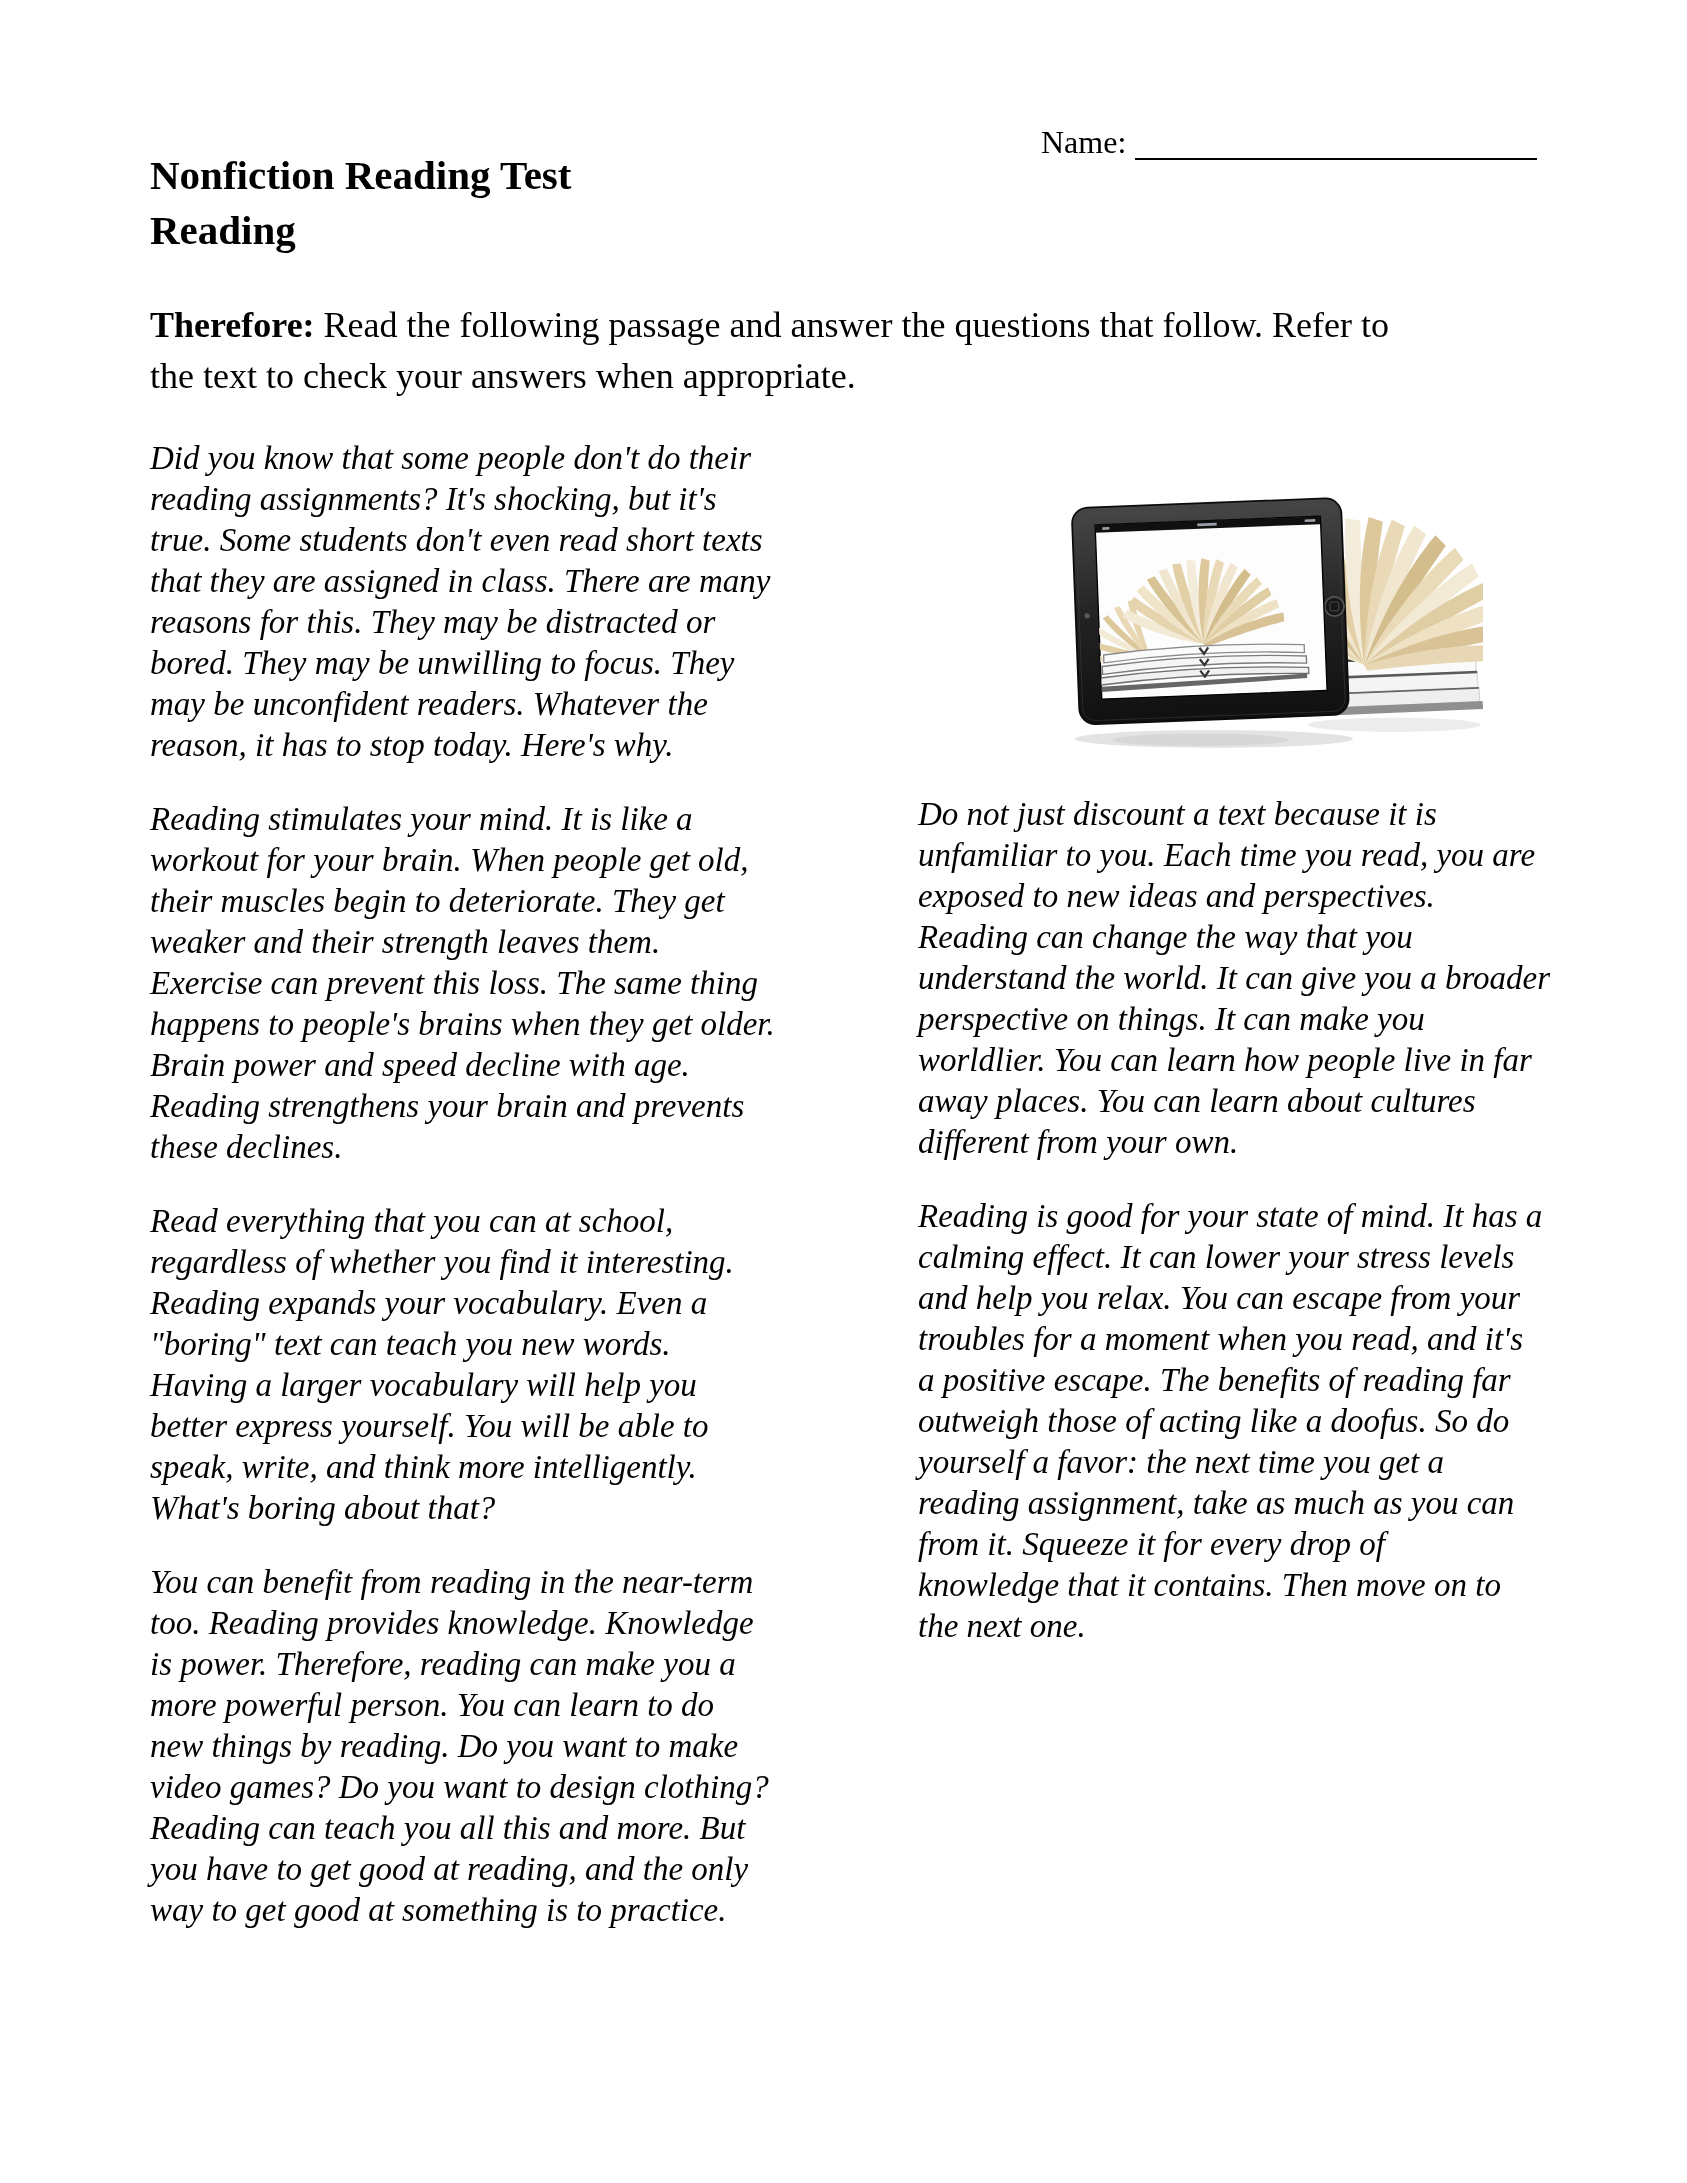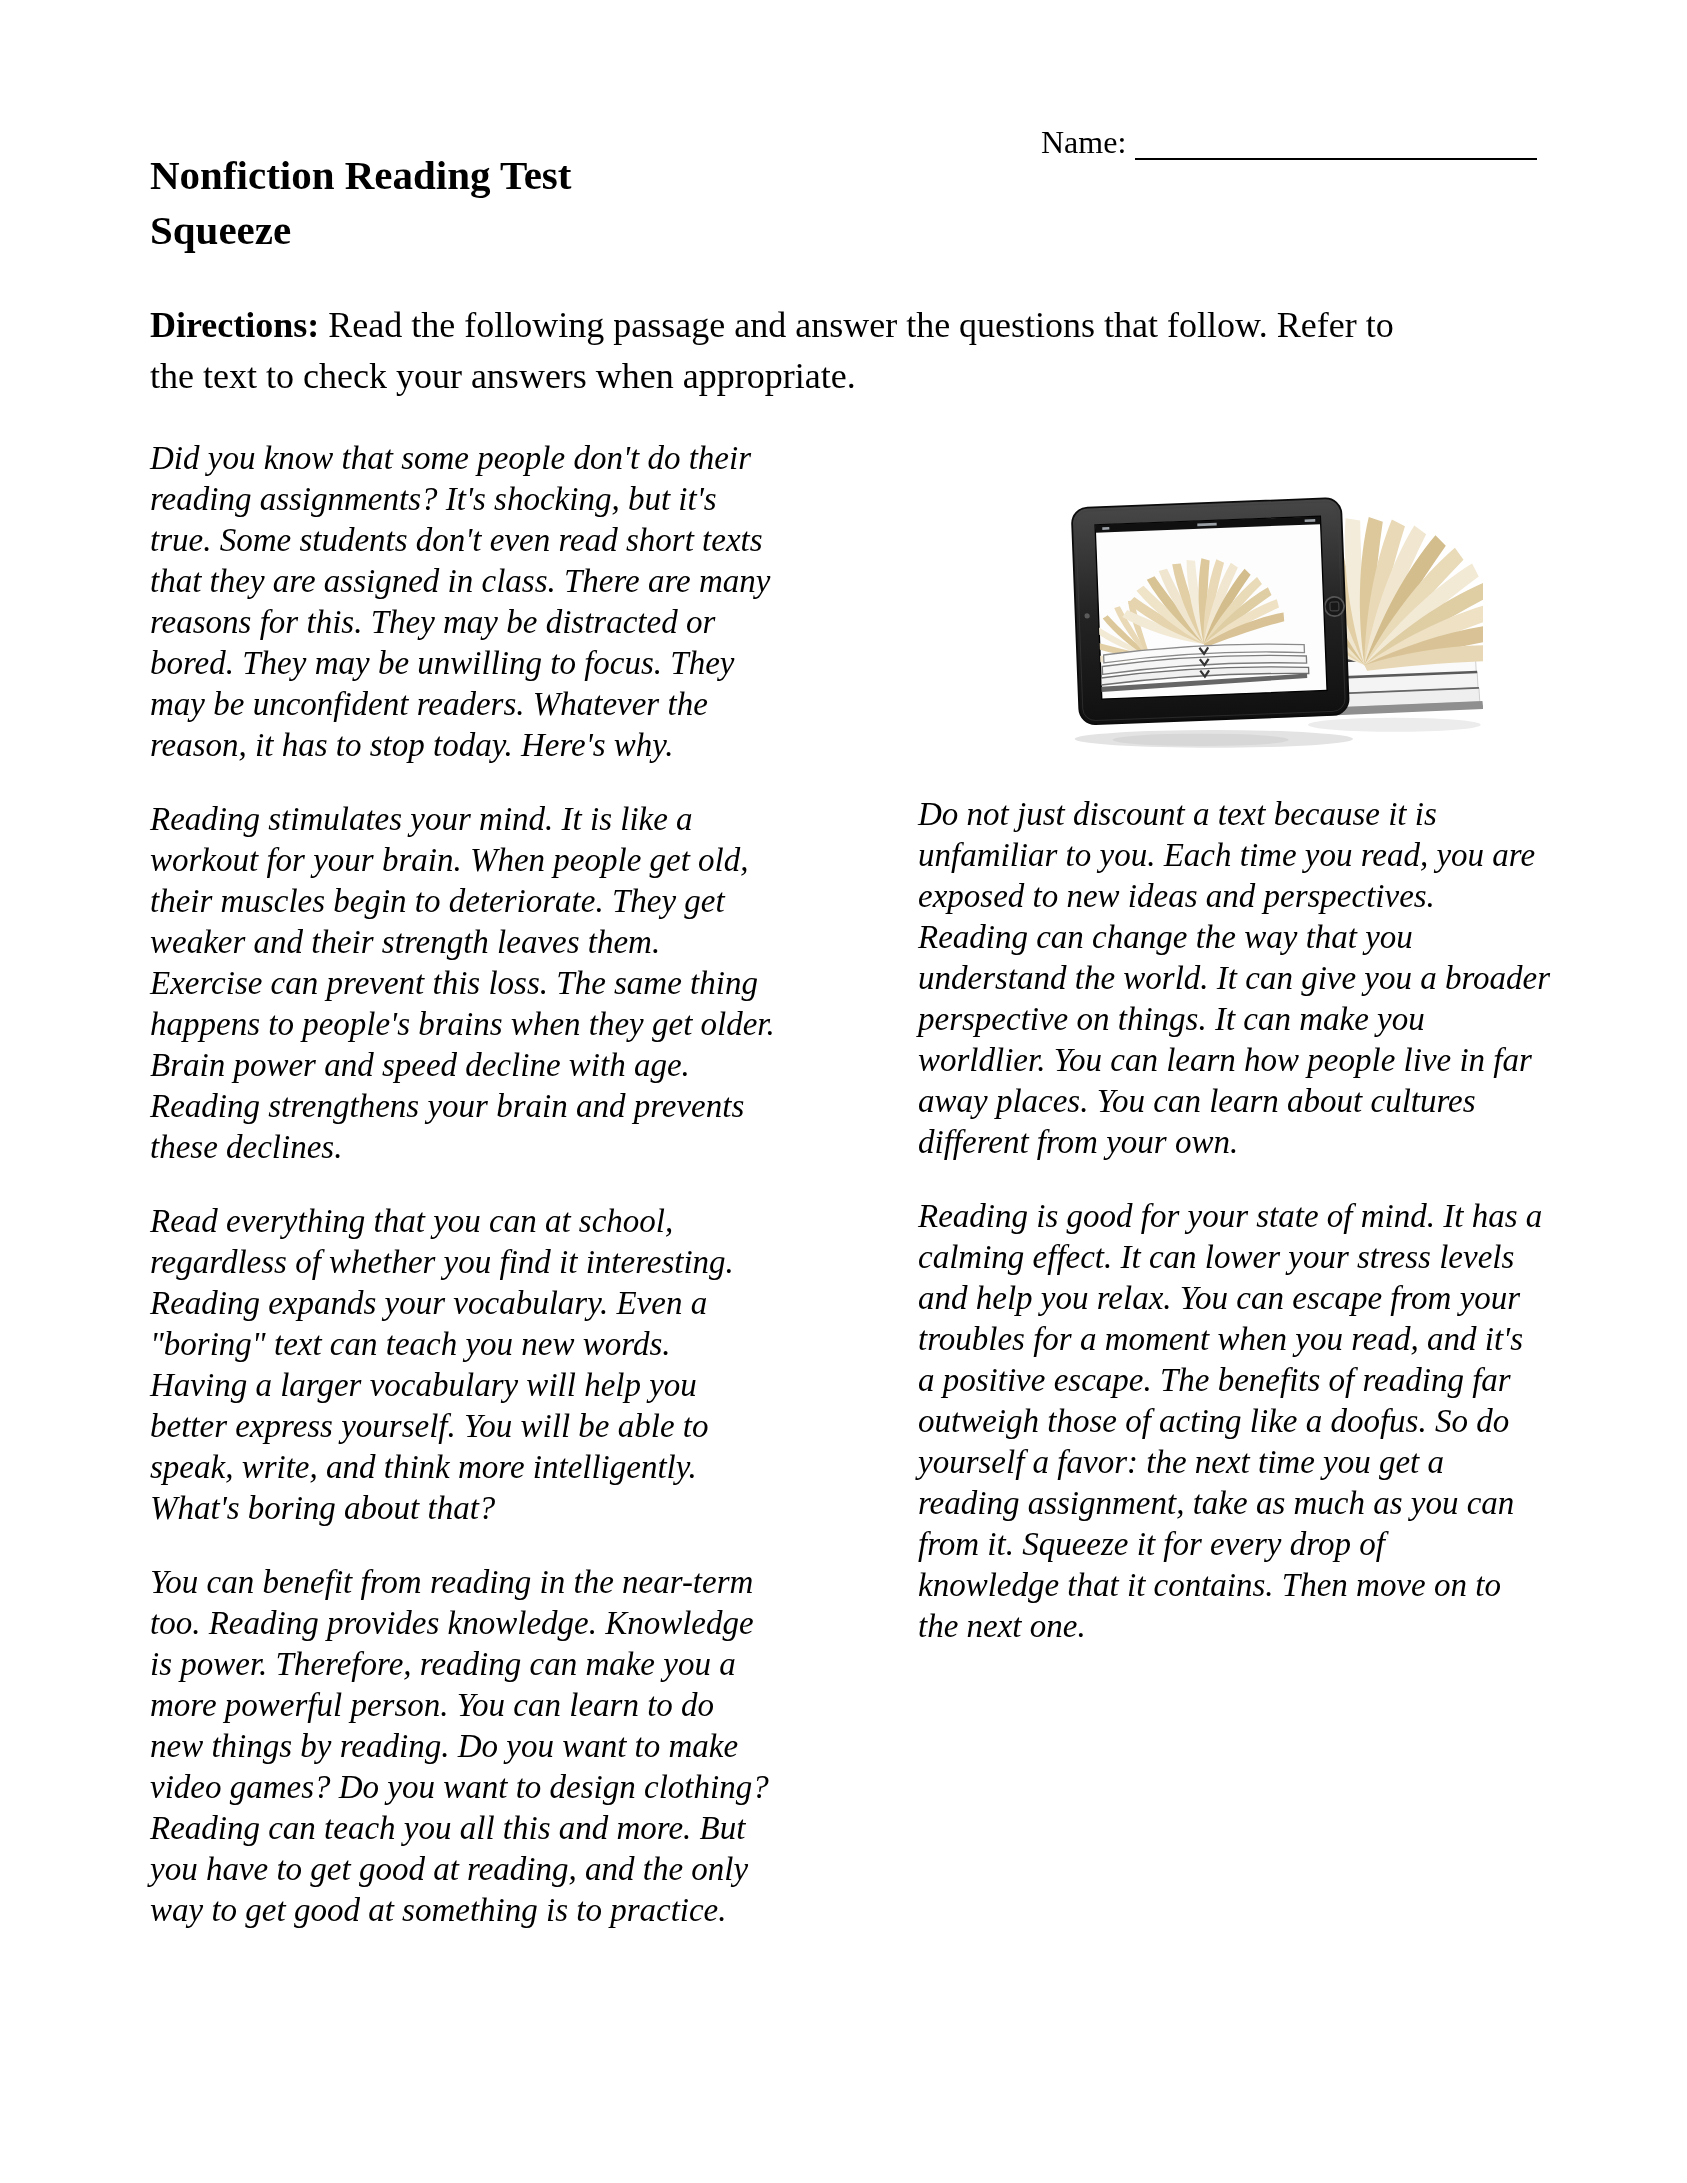--- a/index.html
+++ b/index.html
@@ -76,24 +76,24 @@
 <body>
 
 <div class="page">
 
   <div class="name-row">
     <span>Name:</span><span class="name-line"></span>
   </div>
 
   <h1 class="title">
     <span class="title-line">Nonfiction Reading Test</span>
-    <span class="title-line">Squeeze</span>
+    <span class="title-line">Reading</span>
   </h1>
 
-  <p class="directions"><strong>Directions:</strong><span> Read the following passage and answer the questions that follow. Refer to
+  <p class="directions"><strong>Therefore:</strong><span> Read the following passage and answer the questions that follow. Refer to
 the text to check your answers when appropriate.</span></p>
 
   <div class="col col-left">
     <p>Did you know that some people don't do their
 reading assignments? It's shocking, but it's
 true. Some students don't even read short texts
 that they are assigned in class. There are many
 reasons for this. They may be distracted or
 bored. They may be unwilling to focus. They
 may be unconfident readers. Whatever the

